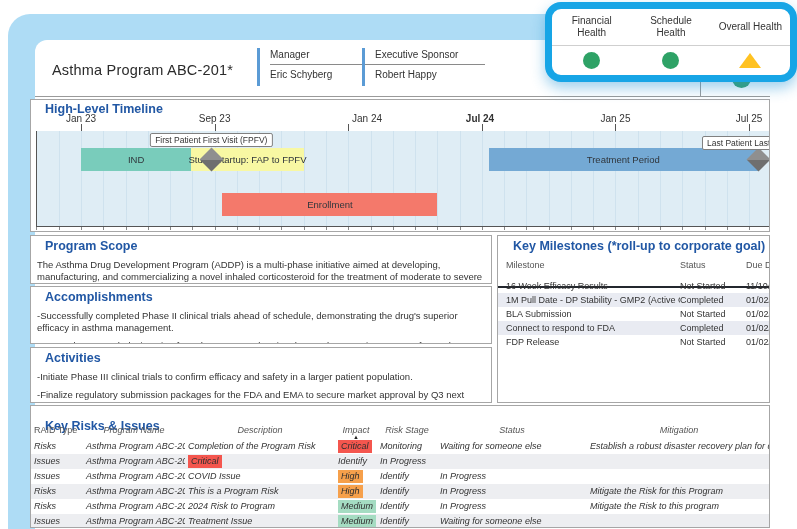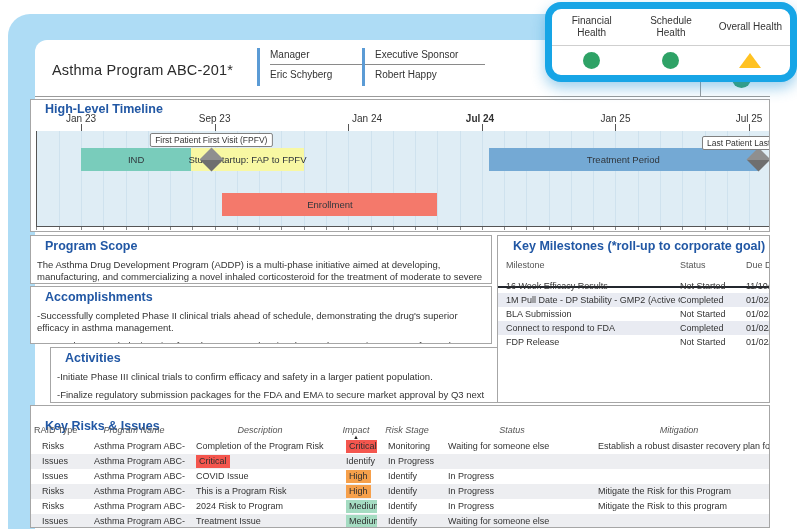--- a/index.html
+++ b/index.html
@@ -74,21 +74,21 @@
   .rk-title { position:absolute; left:6px; top:13px; }
   .rk-grid { display:grid; grid-template-columns:52px 102px 150px 42px 60px 150px 1fr; }
   .rk-head { position:absolute; left:0; top:19px; width:740px; font-size:9px; color:#555;
              padding-bottom:14px; border-bottom:1.5px solid #23272e; }
   .rk-head .hc { text-align:center;font-style:italic; }
   .rk-head .hl { text-align:left; padding-left:3px; }
   .rk-sort { display:block; font-size:6px; line-height:5px; color:#222; text-align:center; }
   .rk-rows { position:absolute; left:0; top:33px; width:740px; }
   .rk-row { height:15px; line-height:15px; font-size:9px; color:#333; white-space:nowrap; }
   .rk-row.alt { background:#EDEEF1; }
-  .rk-row > div { overflow:hidden; padding-left:11px; }
+  .rk-row > div { overflow:hidden; padding-left:3px;font-style:italic; }
   .chip { display:inline-block; padding:0 3px; line-height:13px; margin-top:1px; color:#2f2f2f; }
 </style>
 </head>
 <body>
 
 <div id="stage">
   <div class="abs frame"></div>
   <div class="abs card"></div>
 
   <div class="abs report-title">Asthma Program ABC-201*</div>
@@ -233,21 +233,21 @@
     <div class="sec-title">Program Scope</div>
     <p>The Asthma Drug Development Program (ADDP) is a multi-phase initiative aimed at developing, manufacturing, and commercializing a novel inhaled corticosteroid for the treatment of moderate to severe asthma.</p>
   </div>
 
   <div class="abs box txt-box" style="top:286px; height:58px;">
     <div class="sec-title">Accomplishments</div>
     <p>-Successfully completed Phase II clinical trials ahead of schedule, demonstrating the drug's superior efficacy in asthma management.</p>
     <p>-Secured Fast Track designation from the FDA, accelerating the regulatory review process for market approval.</p>
   </div>
 
-  <div class="abs box txt-box" style="top:347px; height:56px;margin-left:20px;">
+  <div class="abs box txt-box" style="top:347px; height:56px;">
     <div class="sec-title">Activities</div>
     <p>-Initiate Phase III clinical trials to confirm efficacy and safety in a larger patient population.</p>
     <p>-Finalize regulatory submission packages for the FDA and EMA to secure market approval by Q3 next year.</p>
   </div>
 
   <div class="abs box ms-box">
     <div class="sec-title ms-title">Key Milestones (*roll-up to corporate goal)</div>
     <div class="ms-head">
       <div>Milestone</div>
       <div>Status</div>

